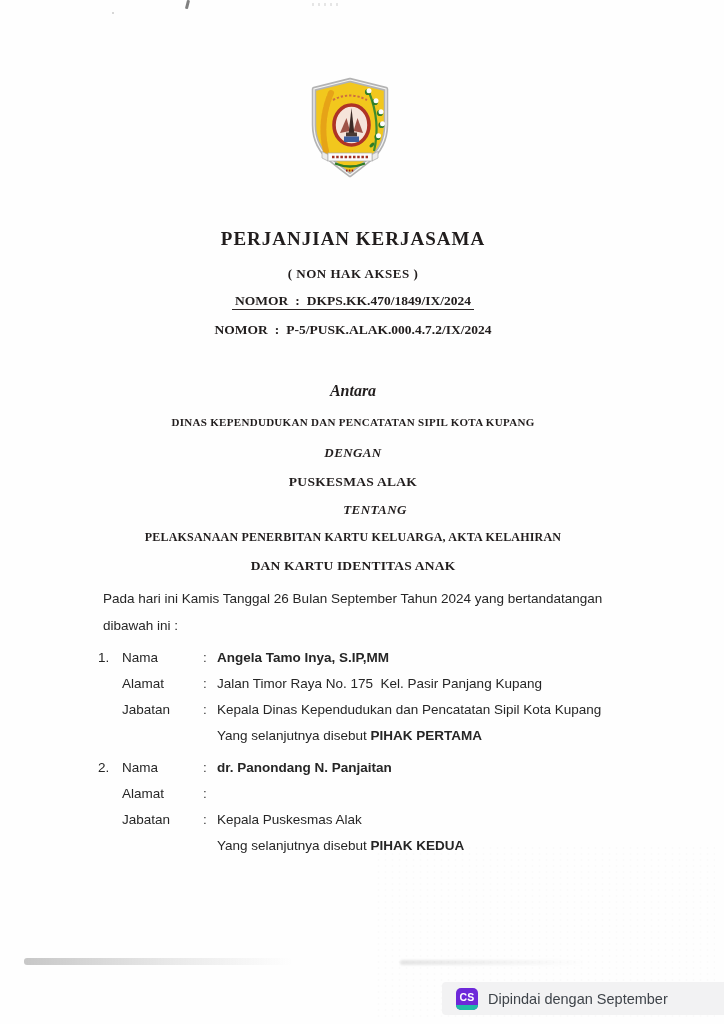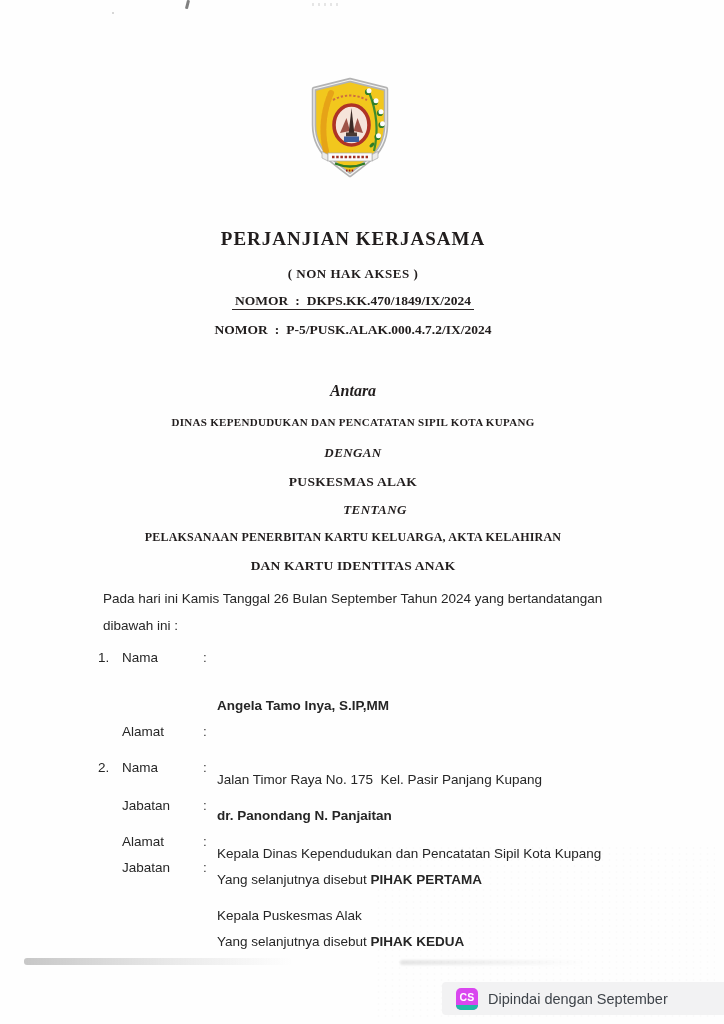--- a/index.html
+++ b/index.html
@@ -35,21 +35,21 @@
     left:103px;top:585px;width:500px;
     font-size:13.5px;line-height:27px;color:#262626;
   }
   .sig{left:98px;right:60px;font-size:13.5px;color:#262626;}
   .sig1{top:645px;}
   .sig2{top:755px;}
   .sig-row{display:flex;line-height:26px;}
   .sig-num{width:24px;}
   .sig-label{width:81px;}
   .sig-colon{width:14px;color:#3a3a3a;}
-  .sig-value{flex:1;white-space:pre-wrap;margin-top:48px;}
+  .sig-value{flex:1;white-space:pre-wrap;}
   .bold{font-weight:700;}
   .sig-closing{padding-left:119px;line-height:26px;white-space:pre-wrap;}
 
   
   .emblem{left:306px;top:77px;width:88px;height:104px;margin:0;}
 
   
   .pen-mark{left:186px;top:0;width:2.5px;height:9px;background:#4a4a4a;transform:rotate(14deg);opacity:.7;border-radius:1px;}
   .pen-dot{left:112px;top:12px;width:2px;height:2px;background:#9a9a9a;border-radius:50%;opacity:.5;}
   .pen-dots2{left:312px;top:3px;width:26px;height:3px;opacity:.18;background:repeating-linear-gradient(90deg,#777 0 2px,transparent 2px 6px);}
@@ -64,21 +64,21 @@
     background-size:7px 6px;}
 
   
   .scan-bar{
     left:442px;top:982px;width:282px;height:33px;
     background:#f2f2f3;border-radius:4px 0 0 4px;
     display:flex;align-items:center;
   }
   .cs-icon{
     width:22px;height:22px;margin-left:14px;border-radius:5px;
-    background:#d946ef;position:relative;flex:0 0 auto;
+    background:#6d28d9;position:relative;flex:0 0 auto;
   }
   .cs-icon::after{
     content:"";position:absolute;left:0;right:0;bottom:0;height:5px;
     background:#1fbba6;border-radius:0 0 5px 5px;
   }
   .cs-glyph{
     position:absolute;left:0;right:0;top:1px;height:16px;
     color:#ffffff;font-size:10.5px;font-weight:700;text-align:center;line-height:16px;
     letter-spacing:.3px;font-family:"Liberation Sans",sans-serif;
   }

